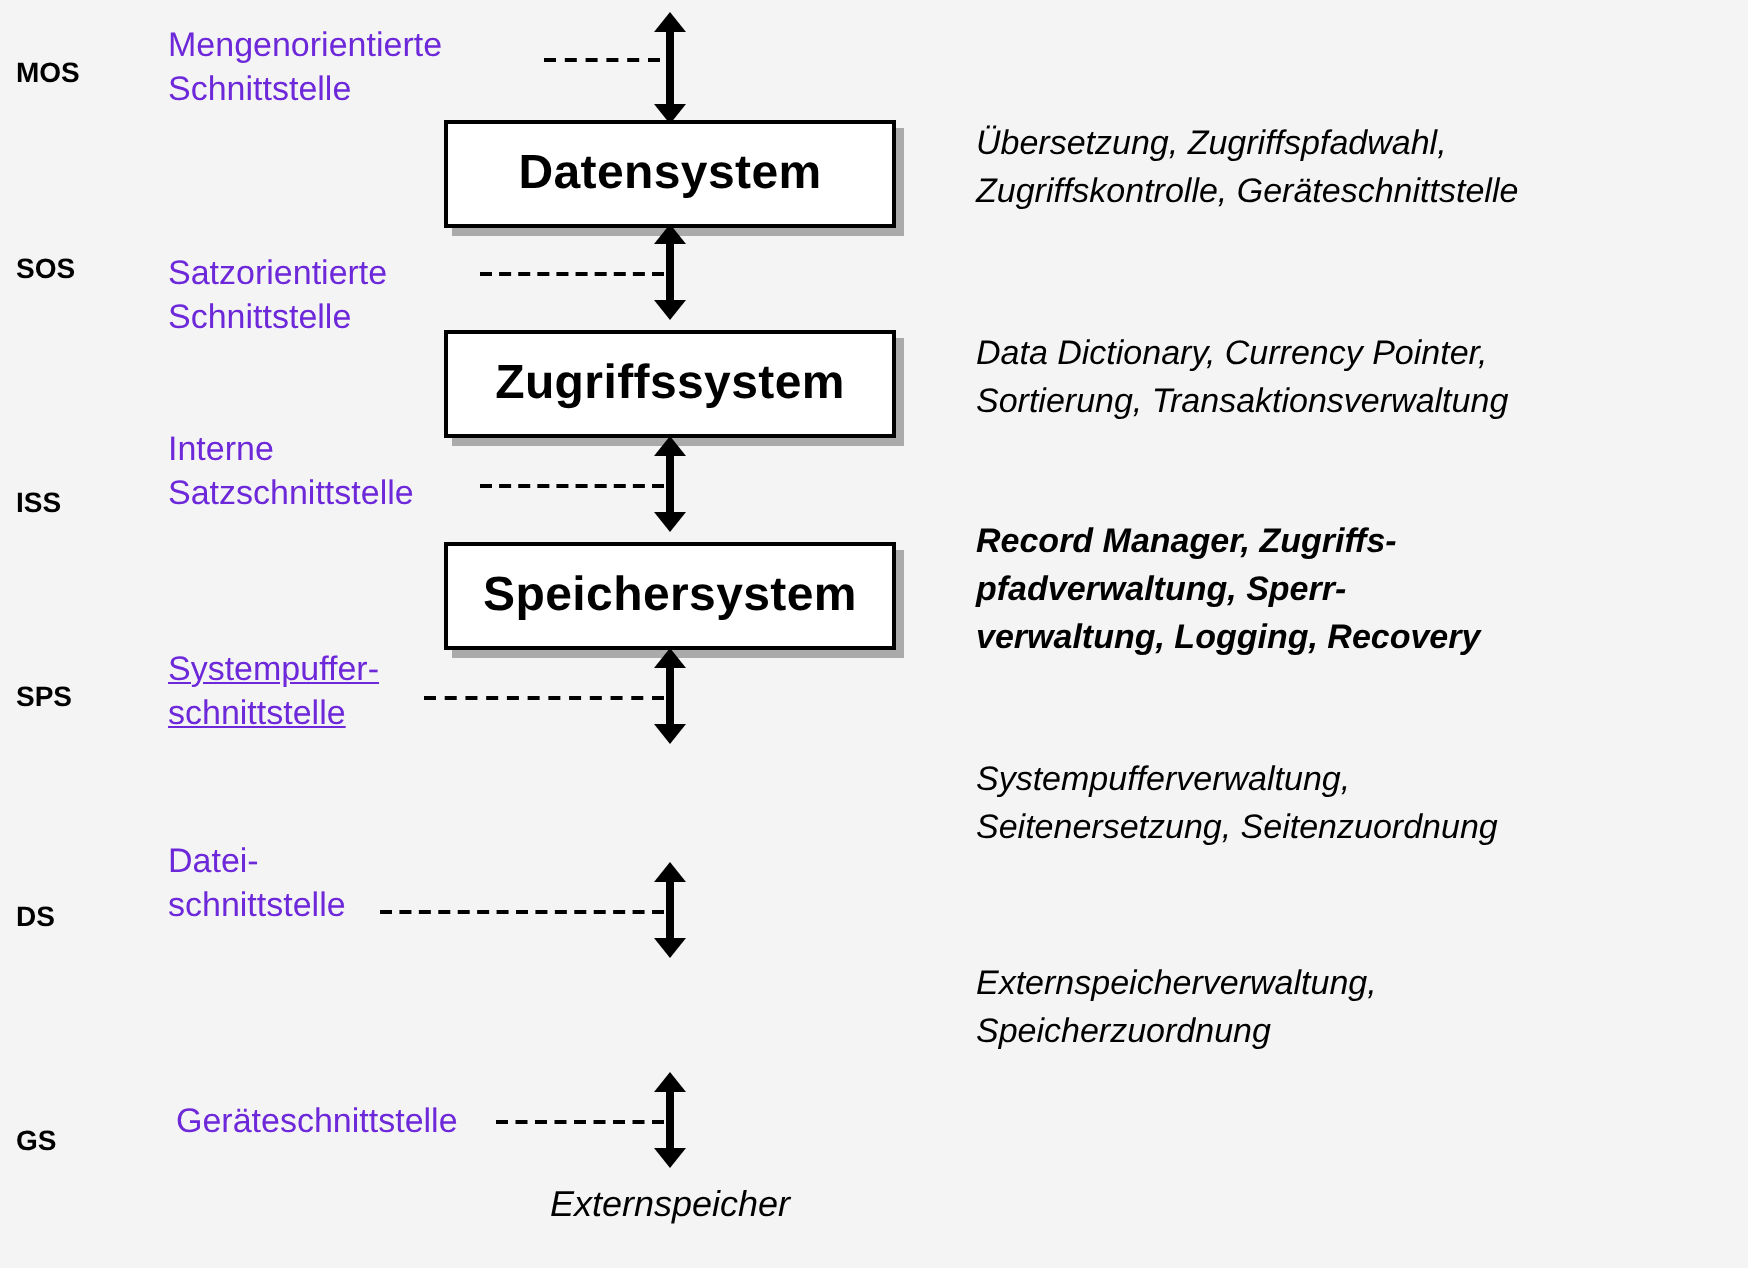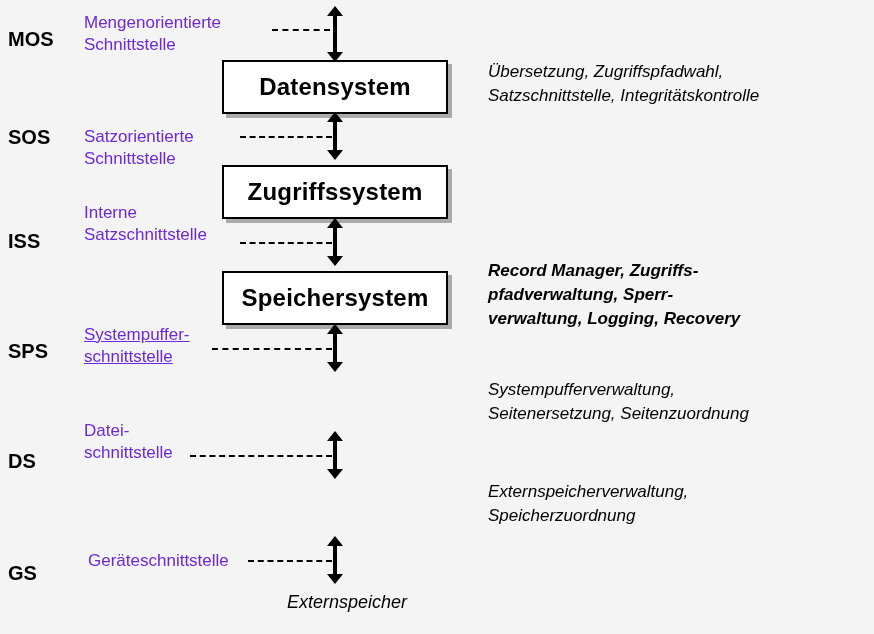--- a/index.html
+++ b/index.html
@@ -40,21 +40,21 @@
     letter-spacing: 0.2px;
     color: #000;
   }
 
   
   .iface-code {
     position: absolute;
     left: 8px;
     width: 66px;
     text-align: left;
-    font-size: 20px;
+    font-size: 14px;
     font-weight: bold;
     color: #000;
   }
 
   
   .iface-name {
     position: absolute;
     font-size: 17px;
     font-style: normal;
     color: #6d28d9;
@@ -109,45 +109,45 @@
     font-size: 17px;
     font-style: italic;
     line-height: 1.40;
     color: #000;
     white-space: pre-line;
   }
 
   
   .bottom-caption {
     position: absolute;
-    left: 234px;
+    left: 222px;
     width: 226px;
     text-align: center;
     font-size: 18px;
     font-style: italic;
     color: #000;
   }
 </style>
 </head>
 <body>
 
 <div id="diagram">
 
   <div class="iface-code" style="top:28px;">MOS</div>
   <div class="iface-code" style="top:126px;">SOS</div>
-  <div class="iface-code" style="top:230px;">ISS</div>
+  <div class="iface-code" style="top:243px;">ISS</div>
   <div class="iface-code" style="top:340px;">SPS</div>
   <div class="iface-code" style="top:450px;">DS</div>
   <div class="iface-code" style="top:562px;">GS</div>
 
   <div class="iface-name" style="top:12px;  left:84px;">Mengenorientierte
 Schnittstelle</div>
   <div class="iface-name" style="top:126px; left:84px;">Satzorientierte
 Schnittstelle</div>
-  <div class="iface-name" style="top:202px; left:84px;">Interne
+  <div class="iface-name" style="top:214px; left:84px;">Interne
 Satzschnittstelle</div>
   <div class="iface-name" style="top:324px; left:84px;text-decoration:underline;">Systempuffer-
 schnittstelle</div>
   <div class="iface-name" style="top:420px; left:84px;">Datei-
 schnittstelle</div>
   <div class="iface-name" style="top:550px; left:88px;">Geräteschnittstelle</div>
 
   <div class="dash-line" style="top:29px;  left:272px; width:58px;"></div>
   <div class="dash-line" style="top:136px; left:240px; width:92px;"></div>
   <div class="dash-line" style="top:242px; left:240px; width:92px;"></div>
@@ -190,21 +190,23 @@
     <span class="layer-label">Datensystem</span>
   </div>
   <div class="layer-box" style="top:271px;">
     <span class="layer-label">Speichersystem</span>
   </div>
   <div class="layer-box" style="top:165px;">
     <span class="layer-label">Zugriffssystem</span>
   </div>
 
   <div class="desc" style="top:60px;">Übersetzung, Zugriffspfadwahl,
-Satzschnittstelle, Integritätskontrolle</div>
+Zugriffskontrolle, Geräteschnittstelle</div>
+  <div class="desc" style="top:165px;">Data Dictionary, Currency Pointer,
+Sortierung, Transaktionsverwaltung</div>
   <div class="desc" style="top:259px;font-weight:bold;">Record Manager, Zugriffs-
 pfadverwaltung, Sperr-
 verwaltung, Logging, Recovery</div>
   <div class="desc" style="top:378px;">Systempufferverwaltung,
 Seitenersetzung, Seitenzuordnung</div>
   <div class="desc" style="top:480px;">Externspeicherverwaltung,
 Speicherzuordnung</div>
 
   <div class="bottom-caption" style="top:592px;">Externspeicher</div>
 

